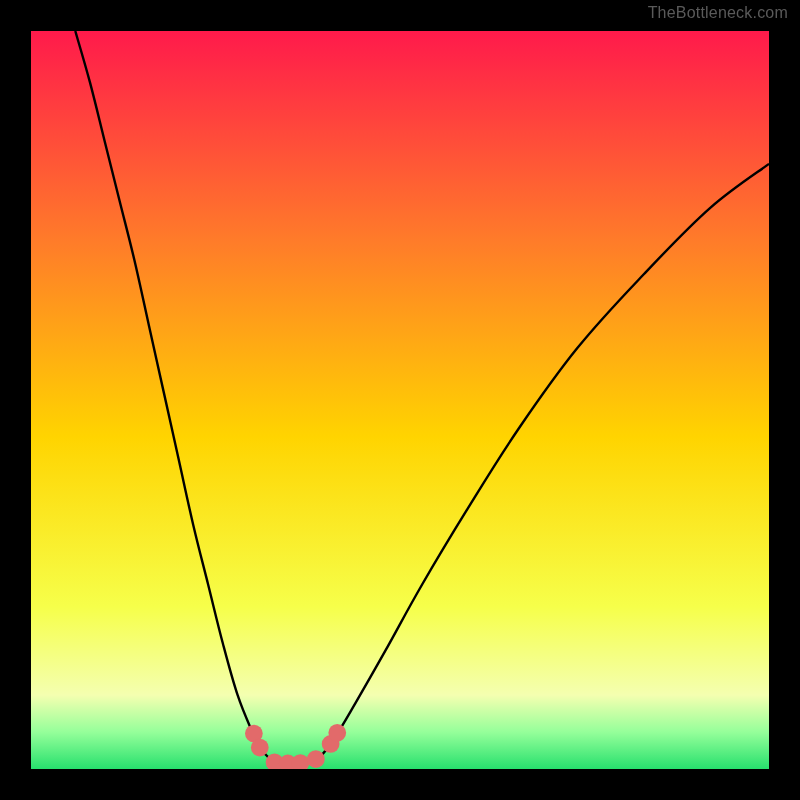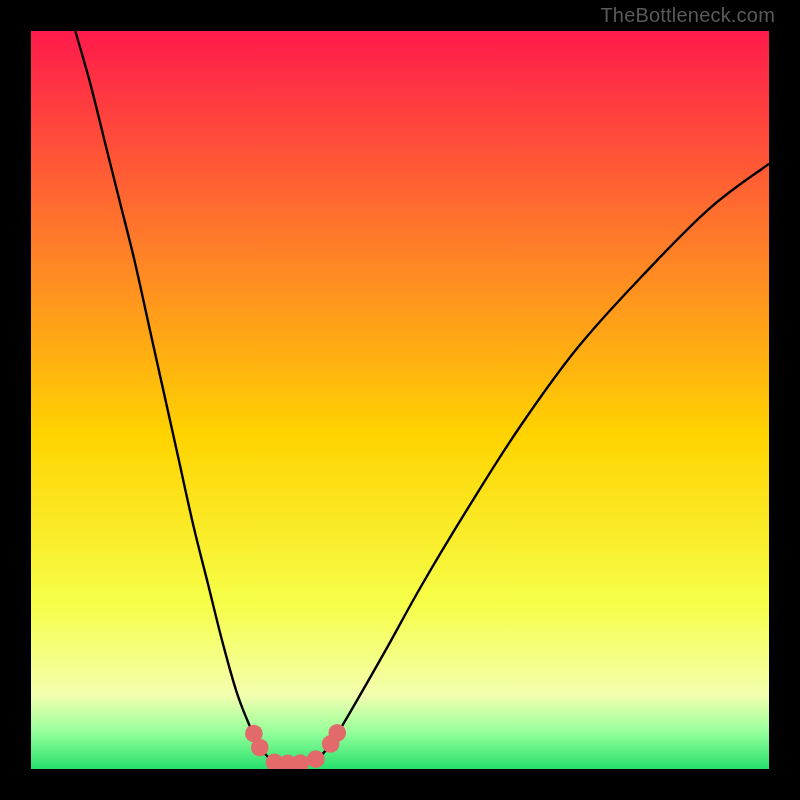--- a/index.html
+++ b/index.html
@@ -20,23 +20,23 @@
     position: absolute;
     left: 31px;
     top: 31px;
     width: 738px;
     height: 738px;
     overflow: hidden;
   }
   .watermark {
     position: absolute;
     top: 4px;
-    right: 25px;
+    right: 12px;
     color: #5a5a5a;
-    font-size: 20px;
+    font-size: 16px;
     font-weight: 500;
     letter-spacing: 0.2px;
   }
   svg { display: block; }
 </style>
 </head>
 <body>
 
 <div class="frame">
 

